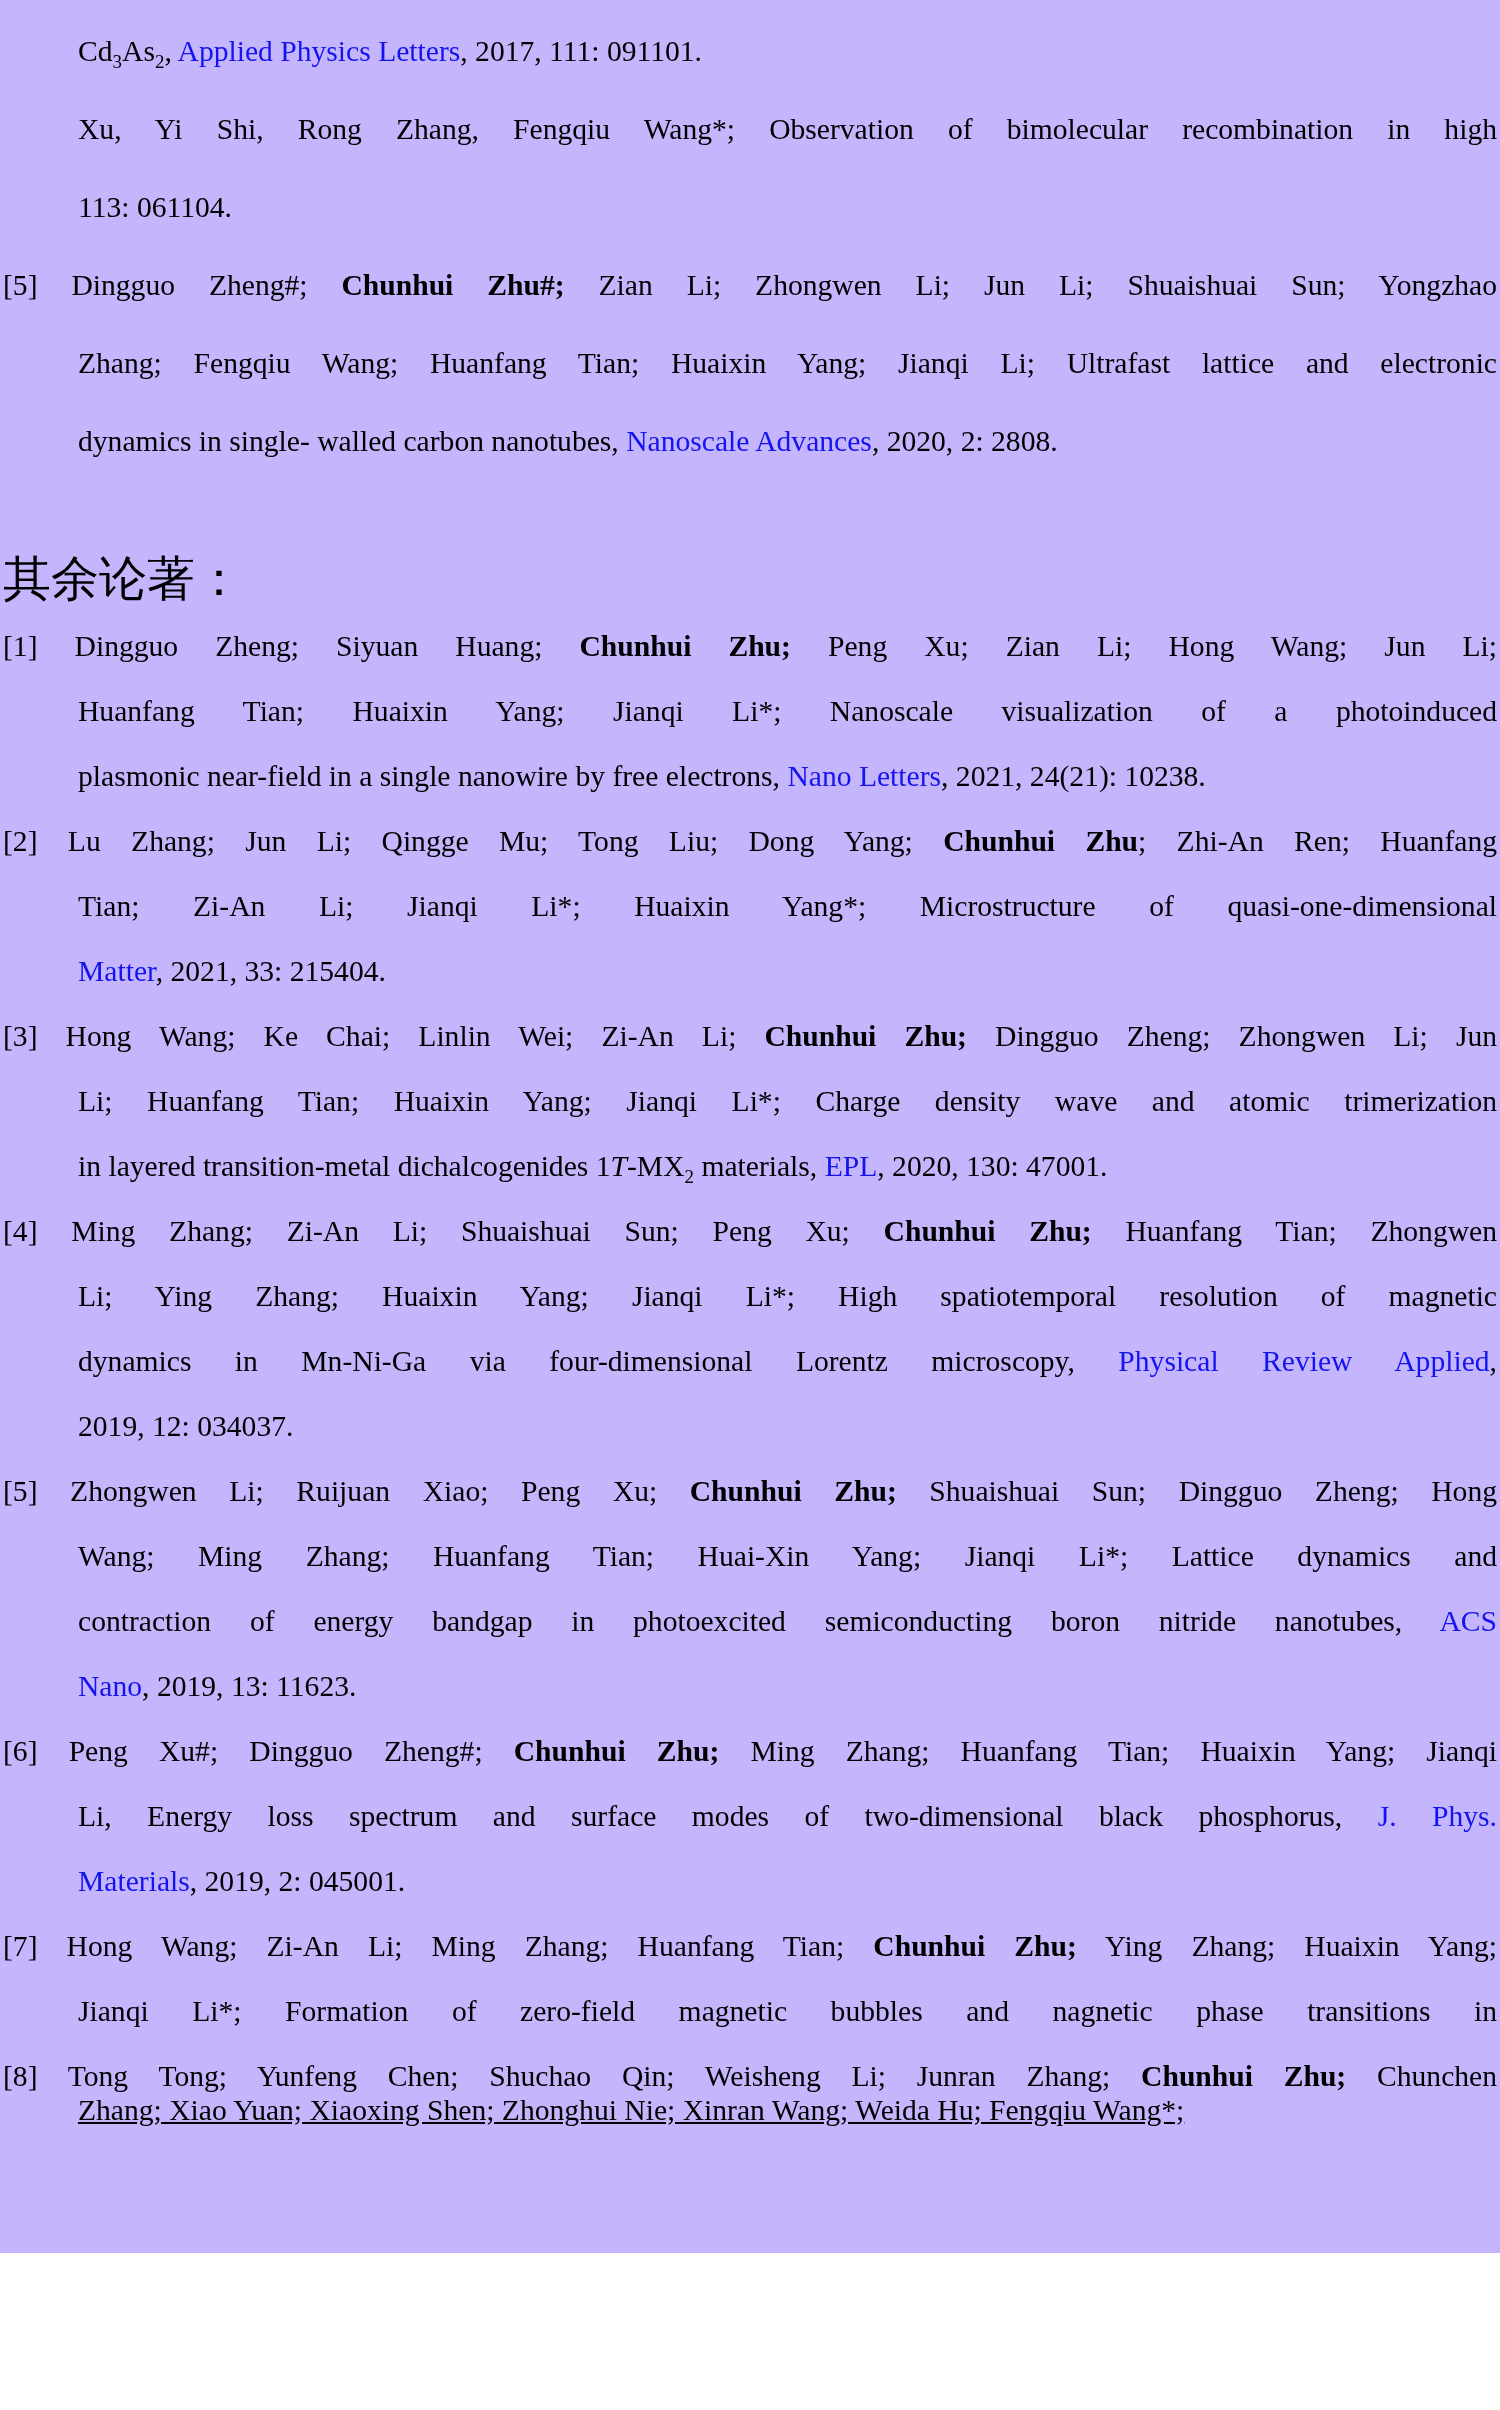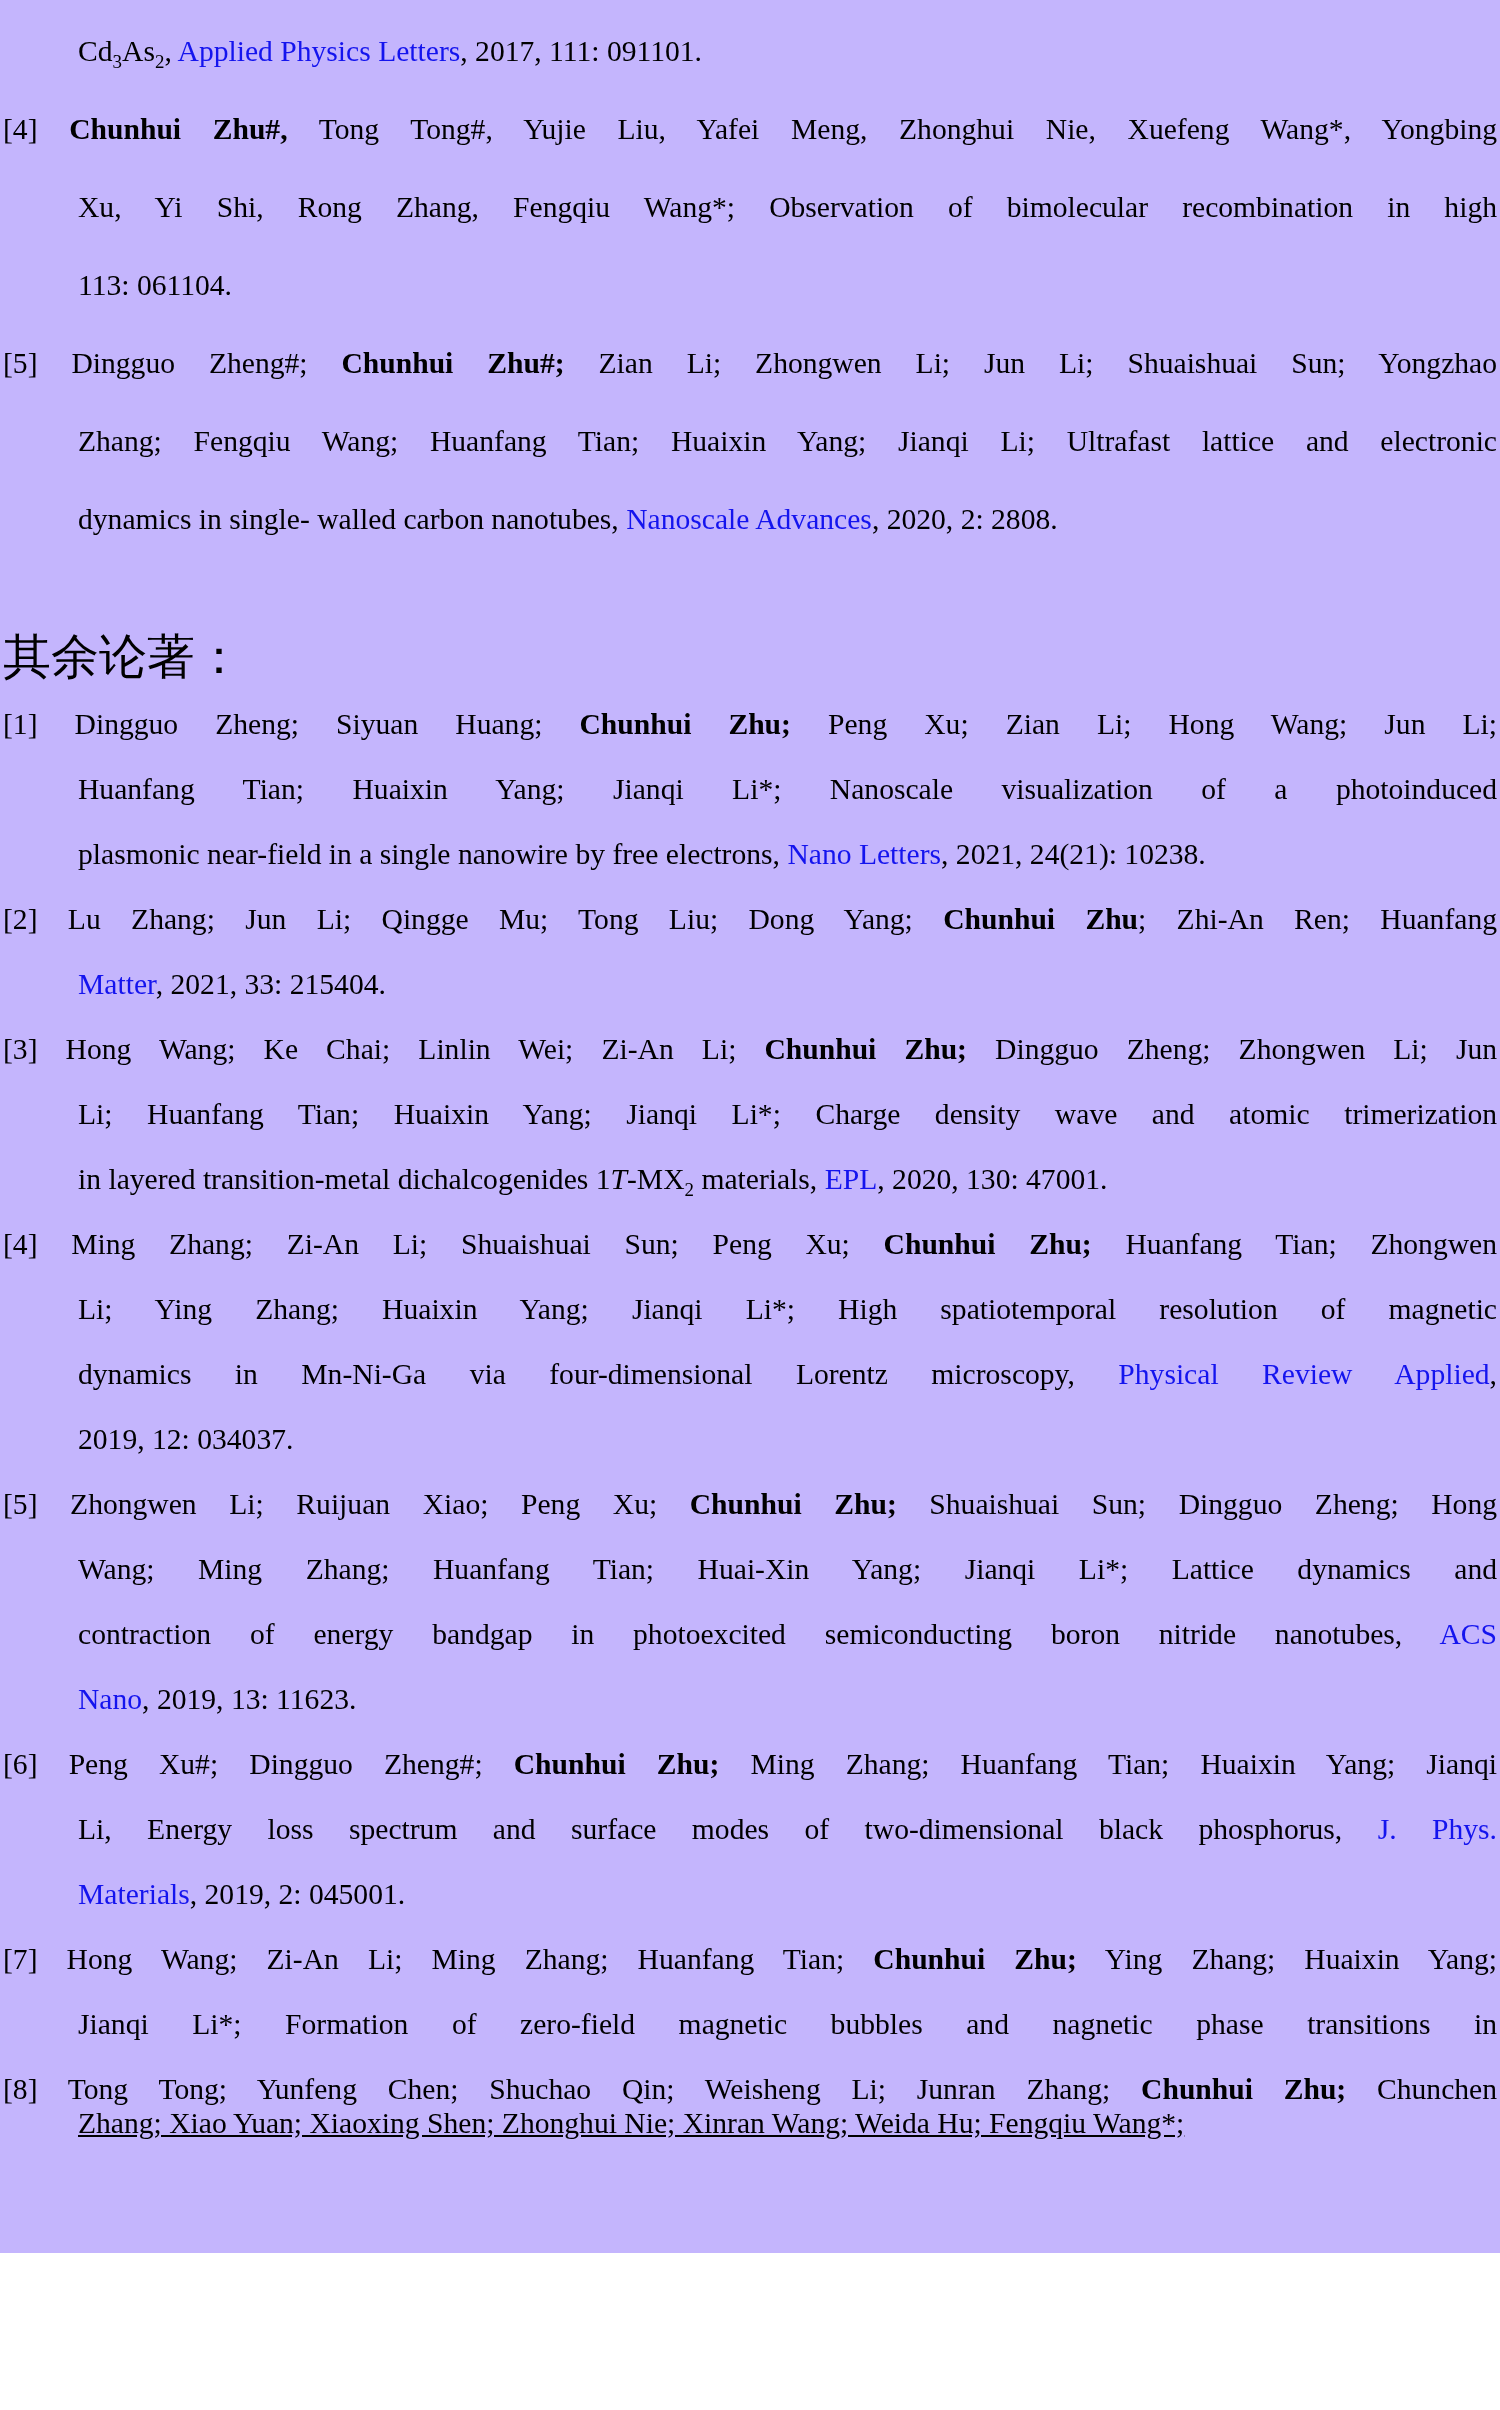--- a/index.html
+++ b/index.html
@@ -39,39 +39,39 @@
 </style>
 </head>
 <body>
 
 <div class="page" id="doc-page">
     <div class="section s1">
       <div class="item">
         <div class="line ind"><span>Cd</span><sub>3</sub><span>As</span><sub>2</sub><span>, </span><span class="link">Applied Physics Letters</span><span>, 2017, 111: 091101.</span></div>
       </div>
       <div class="item">
-        <div class="line just"><span>[4] </span><b>Chunhui Zhu#,</b><span> Tong Tong#, Yujie Liu, Yafei Meng, Zhonghui Nie, Xuefeng Wang*, Yongbing</span></div>
         <div class="line ind just"><span>Xu, Yi Shi, Rong Zhang, Fengqiu Wang*; Observation of bimolecular recombination in high</span></div>
         <div class="line ind"><span>113: 061104.</span></div>
       </div>
       <div class="item">
         <div class="line just"><span>[5] Dingguo Zheng#; </span><b>Chunhui Zhu#;</b><span> Zian Li; Zhongwen Li; Jun Li; Shuaishuai Sun; Yongzhao</span></div>
         <div class="line ind just"><span>Zhang; Fengqiu Wang; Huanfang Tian; Huaixin Yang; Jianqi Li; Ultrafast lattice and electronic</span></div>
         <div class="line ind"><span>dynamics in single- walled carbon nanotubes, </span><span class="link">Nanoscale Advances</span><span>, 2020, 2: 2808.</span></div>
       </div>
     </div>
     <div class="section s2">
       <div class="heading">其余论著：</div>
       <div class="item">
         <div class="line just"><span>[1] Dingguo Zheng; Siyuan Huang; </span><b>Chunhui Zhu;</b><span> Peng Xu; Zian Li; Hong Wang; Jun Li;</span></div>
         <div class="line ind just"><span>Huanfang Tian; Huaixin Yang; Jianqi Li*; Nanoscale visualization of a photoinduced</span></div>
         <div class="line ind"><span>plasmonic near-field in a single nanowire by free electrons, </span><span class="link">Nano Letters</span><span>, 2021, 24(21): 10238.</span></div>
       </div>
       <div class="item">
         <div class="line just"><span>[2] Lu Zhang; Jun Li; Qingge Mu; Tong Liu; Dong Yang; </span><b>Chunhui Zhu</b><span>; Zhi-An Ren; Huanfang</span></div>
+        <div class="line ind just"><span>Tian; Zi-An Li; Jianqi Li*; Huaixin Yang*; Microstructure of quasi-one-dimensional</span></div>
         <div class="line ind"><span class="link">Matter</span><span>, 2021, 33: 215404.</span></div>
       </div>
       <div class="item">
         <div class="line just"><span>[3] Hong Wang; Ke Chai; Linlin Wei; Zi-An Li; </span><b>Chunhui Zhu;</b><span> Dingguo Zheng; Zhongwen Li; Jun</span></div>
         <div class="line ind just"><span>Li; Huanfang Tian; Huaixin Yang; Jianqi Li*; Charge density wave and atomic trimerization</span></div>
         <div class="line ind"><span>in layered transition-metal dichalcogenides 1</span><i>T</i><span>-MX</span><sub>2</sub><span> materials, </span><span class="link">EPL</span><span>, 2020, 130: 47001.</span></div>
       </div>
       <div class="item">
         <div class="line just"><span>[4] Ming Zhang; Zi-An Li; Shuaishuai Sun; Peng Xu; </span><b>Chunhui Zhu;</b><span> Huanfang Tian; Zhongwen</span></div>
         <div class="line ind just"><span>Li; Ying Zhang; Huaixin Yang; Jianqi Li*; High spatiotemporal resolution of magnetic</span></div>

